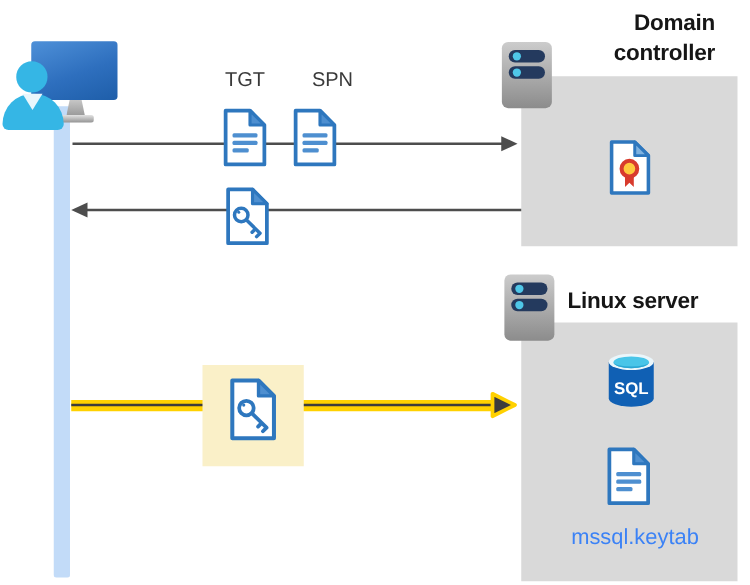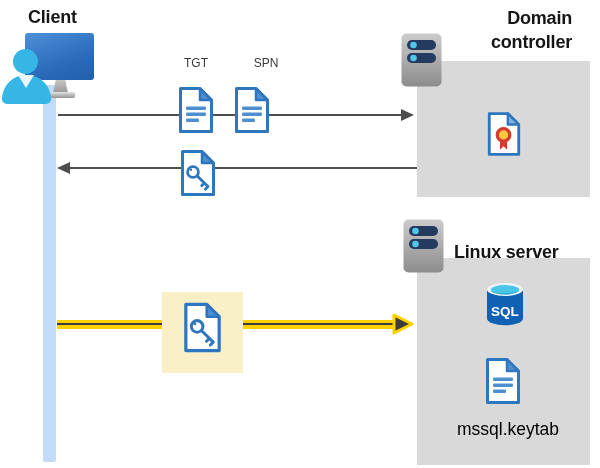--- a/index.html
+++ b/index.html
@@ -1,20 +1,20 @@
 <!DOCTYPE html>
 <html><head>
 <meta charset="utf-8">
 <style>
   html,body{margin:0;padding:0;background:#ffffff;}
   .stage{position:relative;width:600px;height:468px;background:#ffffff;overflow:hidden;
          font-family:"Liberation Sans",sans-serif;}
   .abs{position:absolute;}
   .title{font-weight:bold;font-size:18px;line-height:24px;color:#161616;letter-spacing:-0.2px;}
-  .small-label{font-size:12px;color:#3a3a3a;text-align:center;}
+  .small-label{font-size:16px;color:#3a3a3a;text-align:center;}
   .panel{background:#d9d9d9;}
   .lifeline{background:#c2dbf8;}
   
   .gline{position:absolute;height:2px;background:#4d4d4d;top:5px;}
   .head-right{position:absolute;right:0;top:0;width:0;height:0;
     border-top:6px solid transparent;border-bottom:6px solid transparent;border-left:13px solid #4d4d4d;}
   .head-left{position:absolute;left:0;top:0;width:0;height:0;
     border-top:6px solid transparent;border-bottom:6px solid transparent;border-right:13px solid #4d4d4d;}
   
   .ybar{position:absolute;left:0;top:6.5px;height:9px;background:#ffd100;}
@@ -69,21 +69,20 @@
       <rect x="7" y="8" width="29" height="10" rx="5" fill="#243a5e"></rect>
       <circle cx="13.5" cy="13" r="3.3" fill="#4fc7e8"></circle>
       <rect x="7" y="21" width="29" height="10" rx="5" fill="#243a5e"></rect>
       <circle cx="13.5" cy="26" r="3.3" fill="#4fc7e8"></circle>
     </symbol>
   </defs>
 </svg>
 
 <div class="stage">
 
-  <div class="abs title" style="left:28px;top:5px;">Client</div>
 
   <div class="abs z2" style="left:2px;top:32px;width:103px;height:73px;">
     <div class="monitor"></div>
     <div class="mneck"></div>
     <div class="mbase"></div>
     <div class="phead"></div>
     <div class="pbody"></div>
     <div class="pcollar"></div>
   </div>
 
@@ -132,35 +131,35 @@
       <polygon points="2,2 20,11 2,20" fill="#3c3c3c" stroke="#ffd100" stroke-width="3" stroke-linejoin="round"></polygon>
     </svg>
   </div>
 
   <div class="abs highlight z2" style="left:162px;top:292px;width:81px;height:81px;"></div>
 
   <svg class="abs z3" style="left:181px;top:301px;" width="43" height="53">
       <use href="#sym-keydoc" xlink:href="#sym-keydoc"></use>
     </svg>
 
-  <div class="abs title" style="left:454px;top:228px;width:140px;margin-top:12px;">Linux server</div>
+  <div class="abs title" style="left:454px;top:228px;width:140px;">Linux server</div>
 
   <div class="abs panel z0" style="left:417px;top:258px;width:173px;height:207px;"></div>
 
   <svg class="abs z2" style="left:402px;top:218px;" width="43" height="56">
       <use href="#sym-server" xlink:href="#sym-server"></use>
     </svg>
 
   <svg class="abs z1" style="left:484px;top:282px;" width="42" height="46" viewBox="0 0 42 46">
     <path d="M3 7.5 V36.5 a18 6.8 0 0 0 36 0 V7.5 Z" fill="#1060b4"></path>
     <ellipse cx="21" cy="7.5" rx="18" ry="6.5" fill="#eaf6fb"></ellipse>
     <ellipse cx="21" cy="7.8" rx="14.2" ry="4.7" fill="#49c5e8"></ellipse>
     <path d="M6.8 7.8 a14.2 4.7 0 0 0 28.4 0 a14.2 3.4 0 0 1 -28.4 0 Z" fill="#2aa5d2"></path>
     <text x="21" y="33.5" text-anchor="middle" font-family="Liberation Sans, sans-serif" font-size="13.5" font-weight="bold" fill="#ffffff">SQL</text>
   </svg>
 
   <svg class="abs z1" style="left:483px;top:356px;" width="40" height="50" viewBox="0 0 40 48">
       <use href="#sym-doc" xlink:href="#sym-doc"></use>
     </svg>
 
-  <div class="abs z1" style="left:417px;top:419px;width:182px;text-align:center;font-size:17.5px;color:#000000;">mssql.keytab</div>
+  <div class="abs z1" style="left:417px;top:419px;width:182px;text-align:center;font-size:17.5px;color:#3b82f6;">mssql.keytab</div>
 
 </div>
 
 </body></html>

